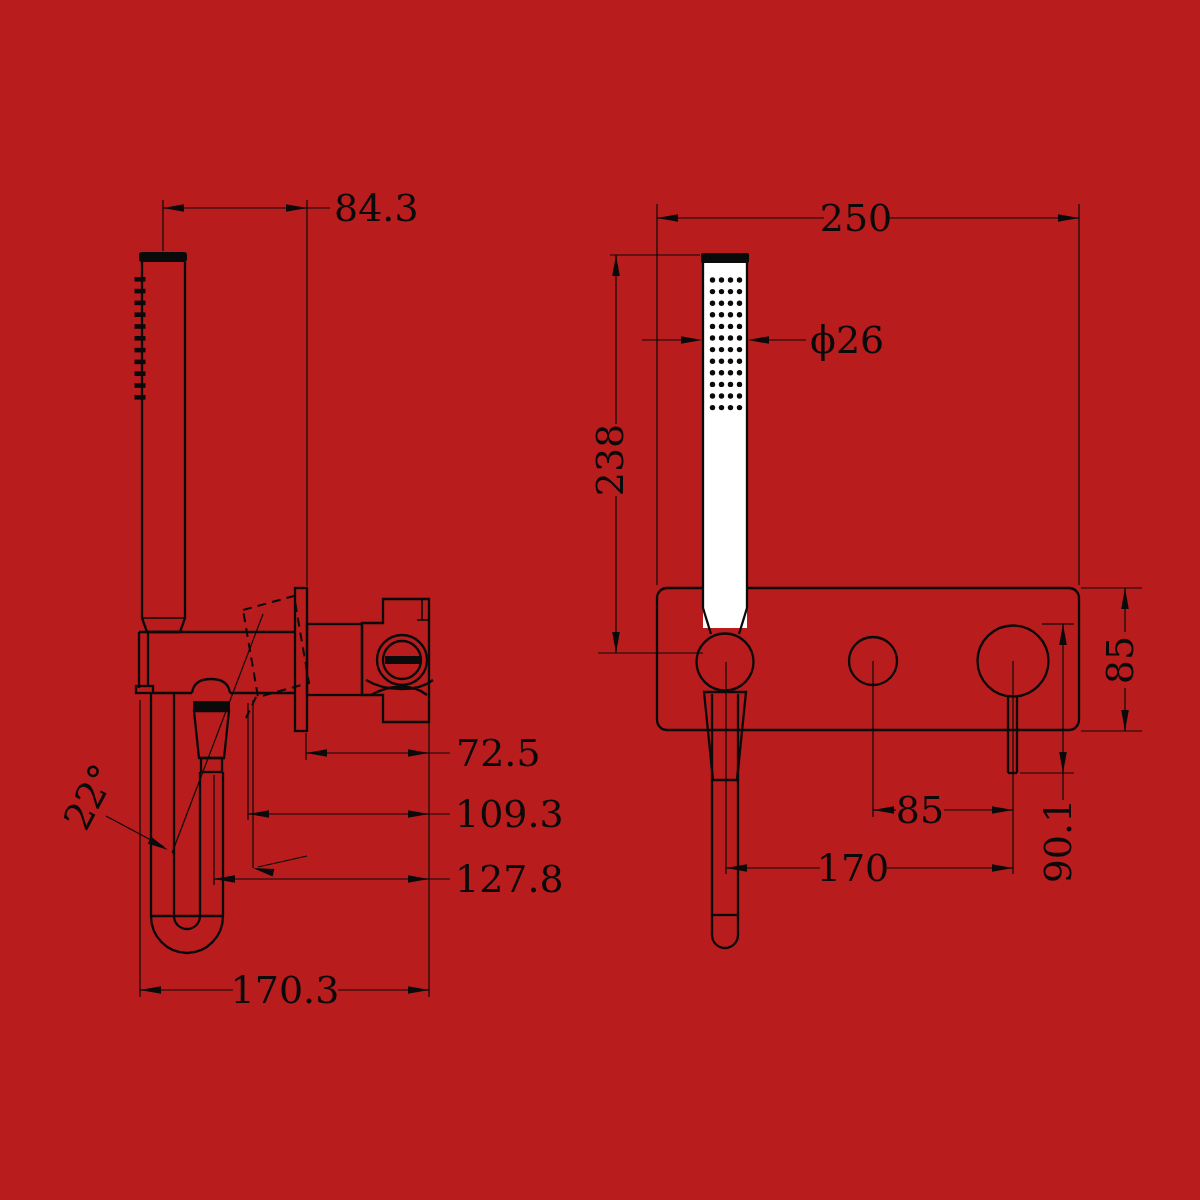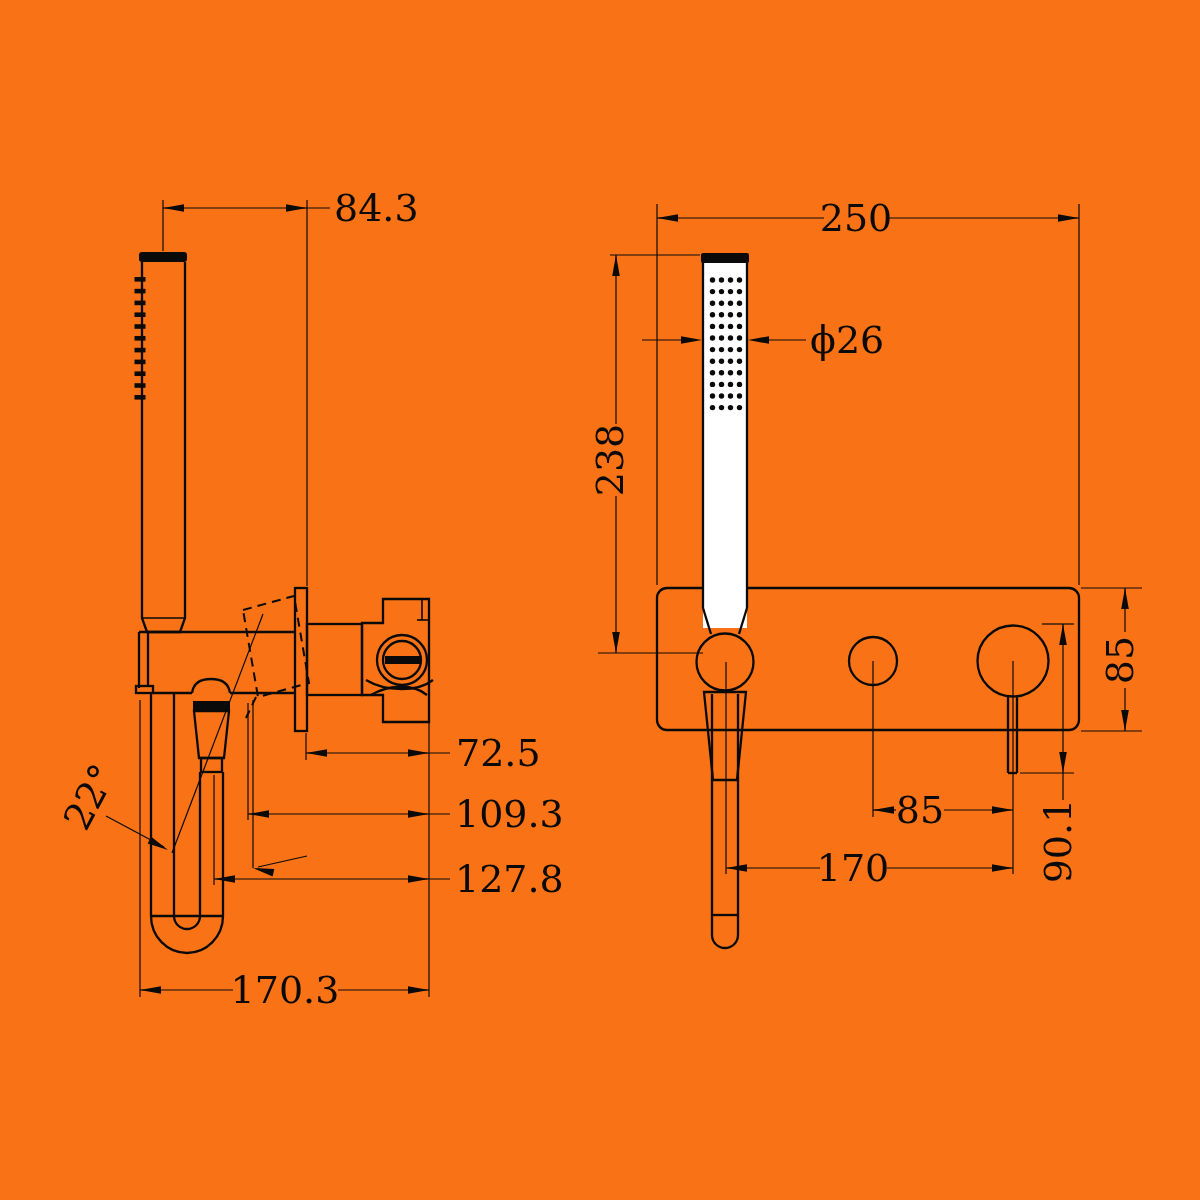--- a/index.html
+++ b/index.html
@@ -1,16 +1,16 @@
 <!DOCTYPE html>
 <html><head>
 <meta charset="utf-8">
 <style>
   html,body{margin:0;padding:0;background:#fff;}
-  .stage{position:relative;width:1200px;height:1200px;background:#f97316;overflow:hidden;}
+  .stage{position:relative;width:1200px;height:1200px;background:#b91c1c;overflow:hidden;}
   svg{position:absolute;left:0;top:0;}
   .obj{stroke:#0a0a0a;stroke-width:2.3;fill:none;stroke-linecap:butt;stroke-linejoin:miter;}
   .objthin{stroke:#0a0a0a;stroke-width:1.6;fill:none;}
   .fillblk{fill:#0a0a0a;stroke:none;}
   .dim{stroke:#0a0a0a;stroke-width:1.2;fill:none;}
   .dashed{stroke:#0a0a0a;stroke-width:2;fill:none;stroke-dasharray:9 6;}
   .dimtext{font-family:"DejaVu Serif","Liberation Serif",serif;font-size:38px;fill:#0a0a0a;}
 </style>
 </head>
 <body>

